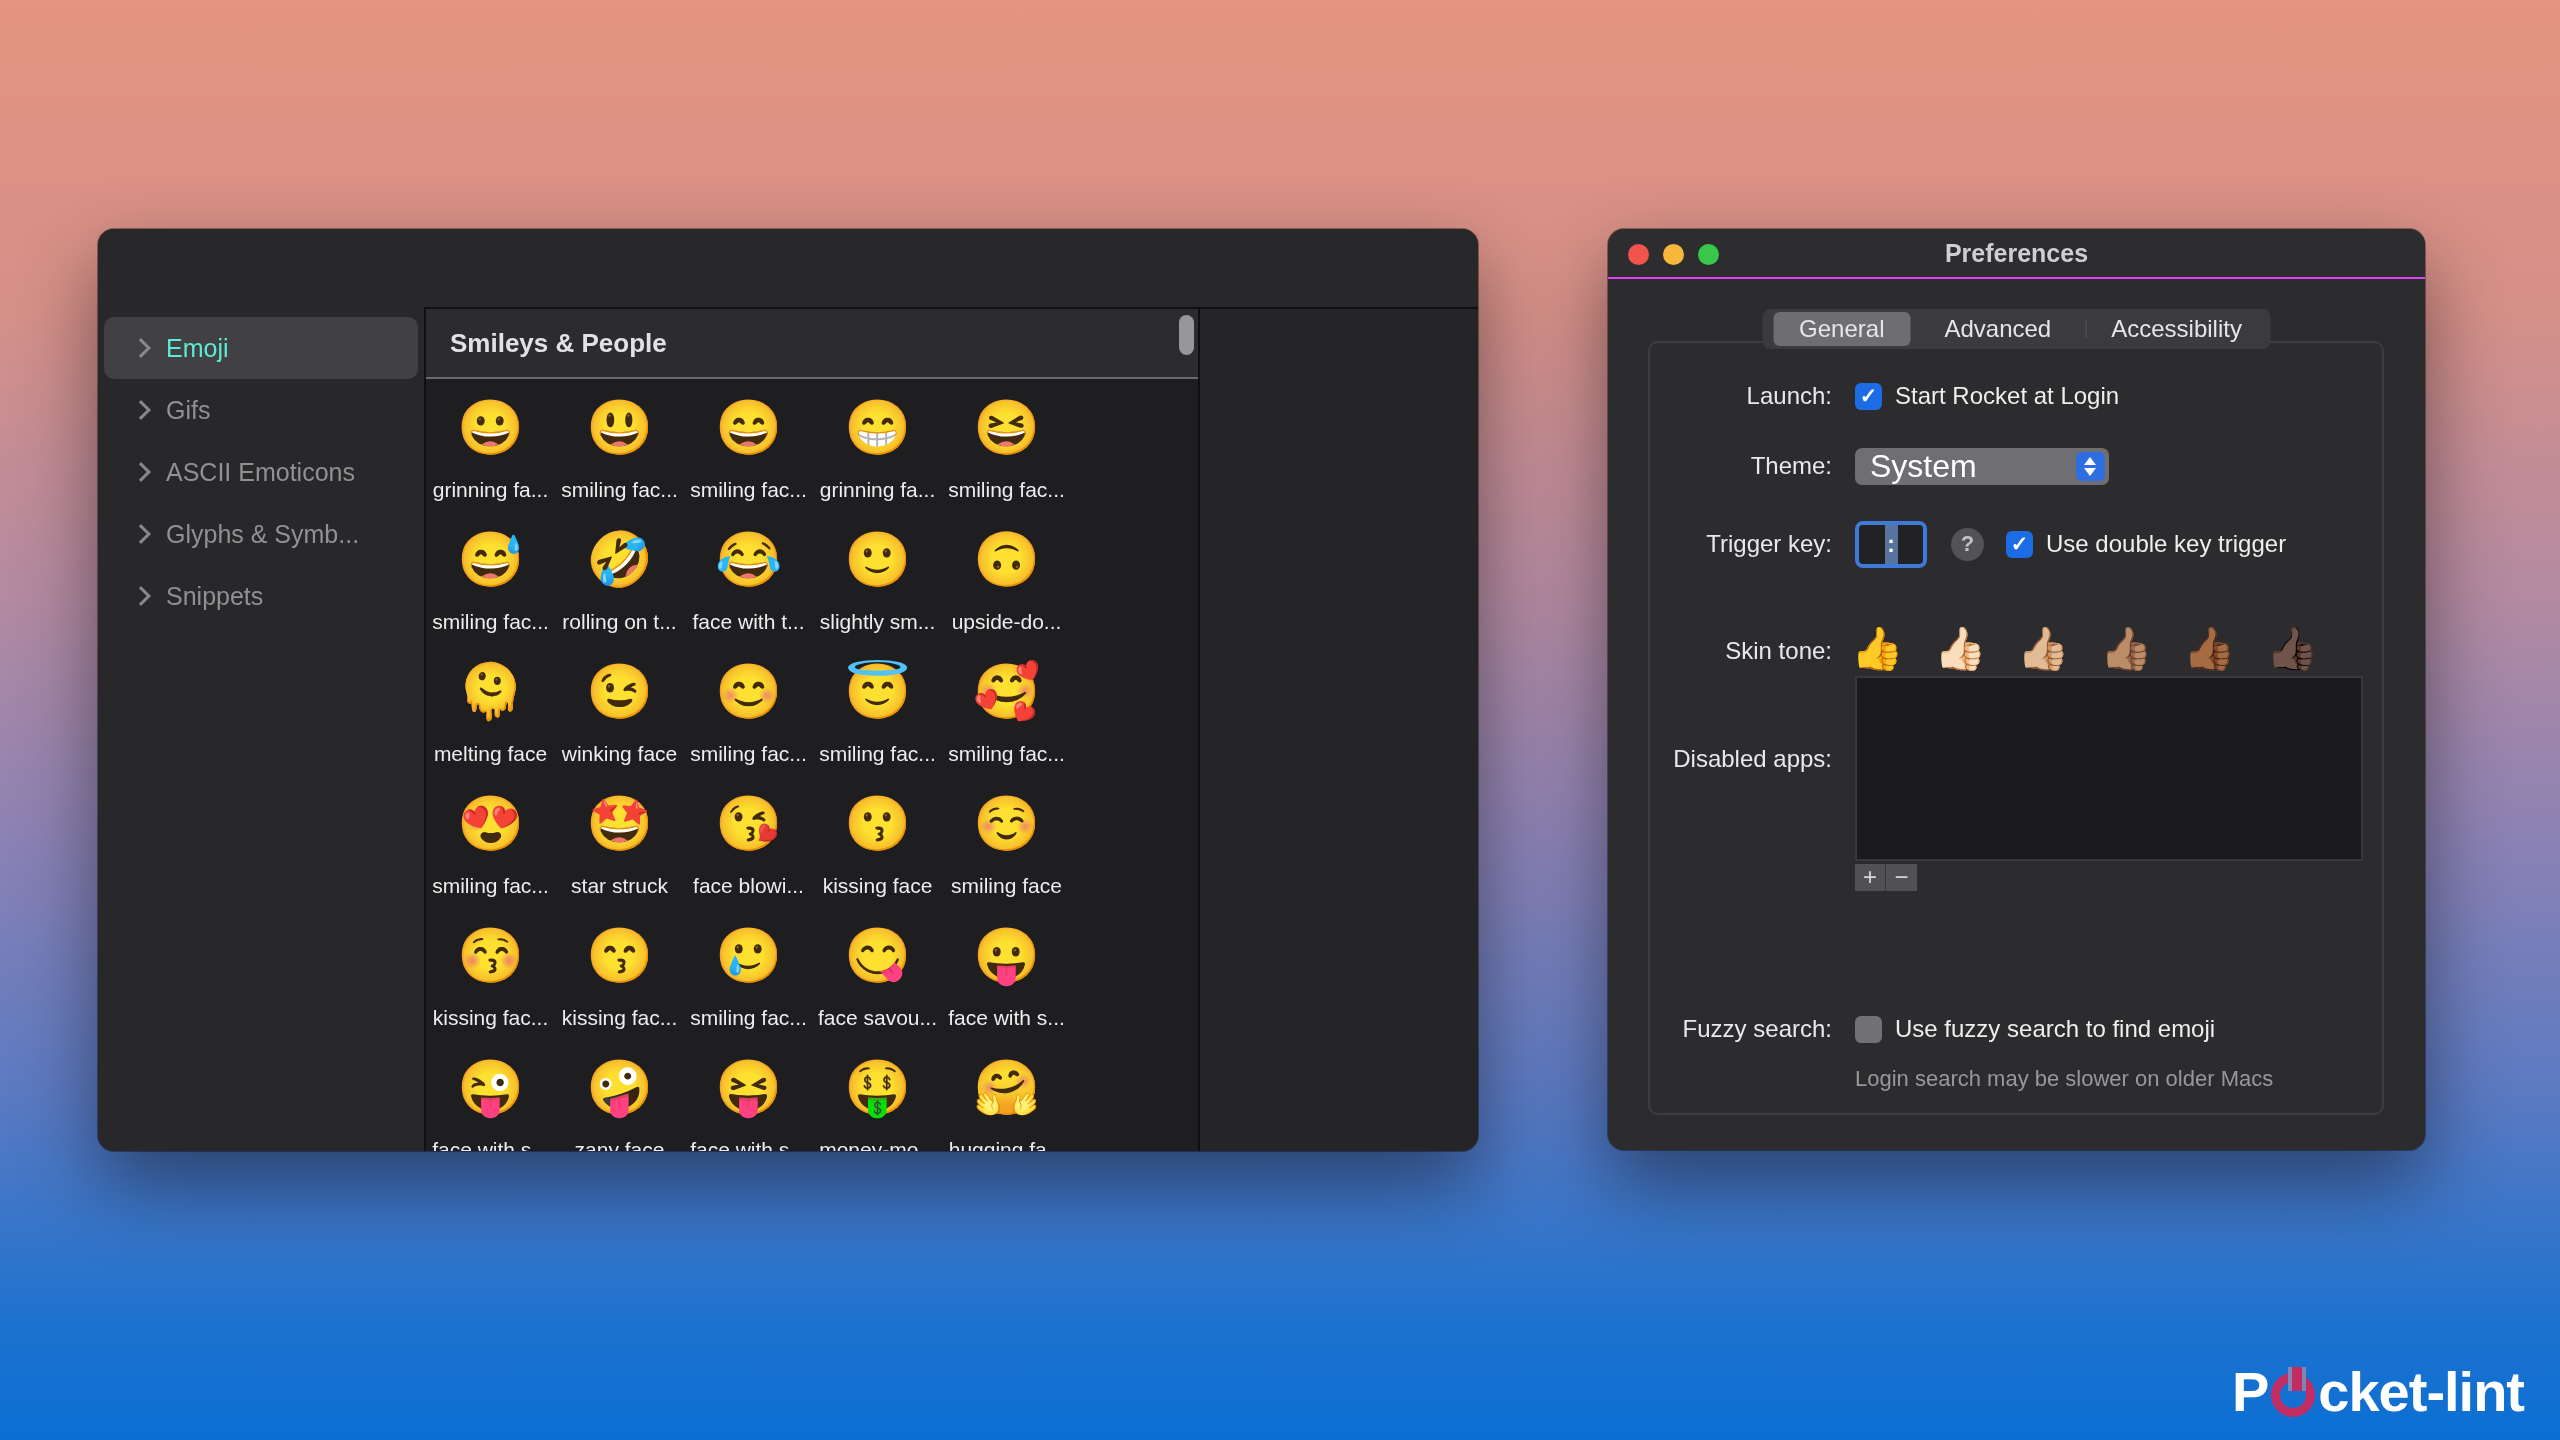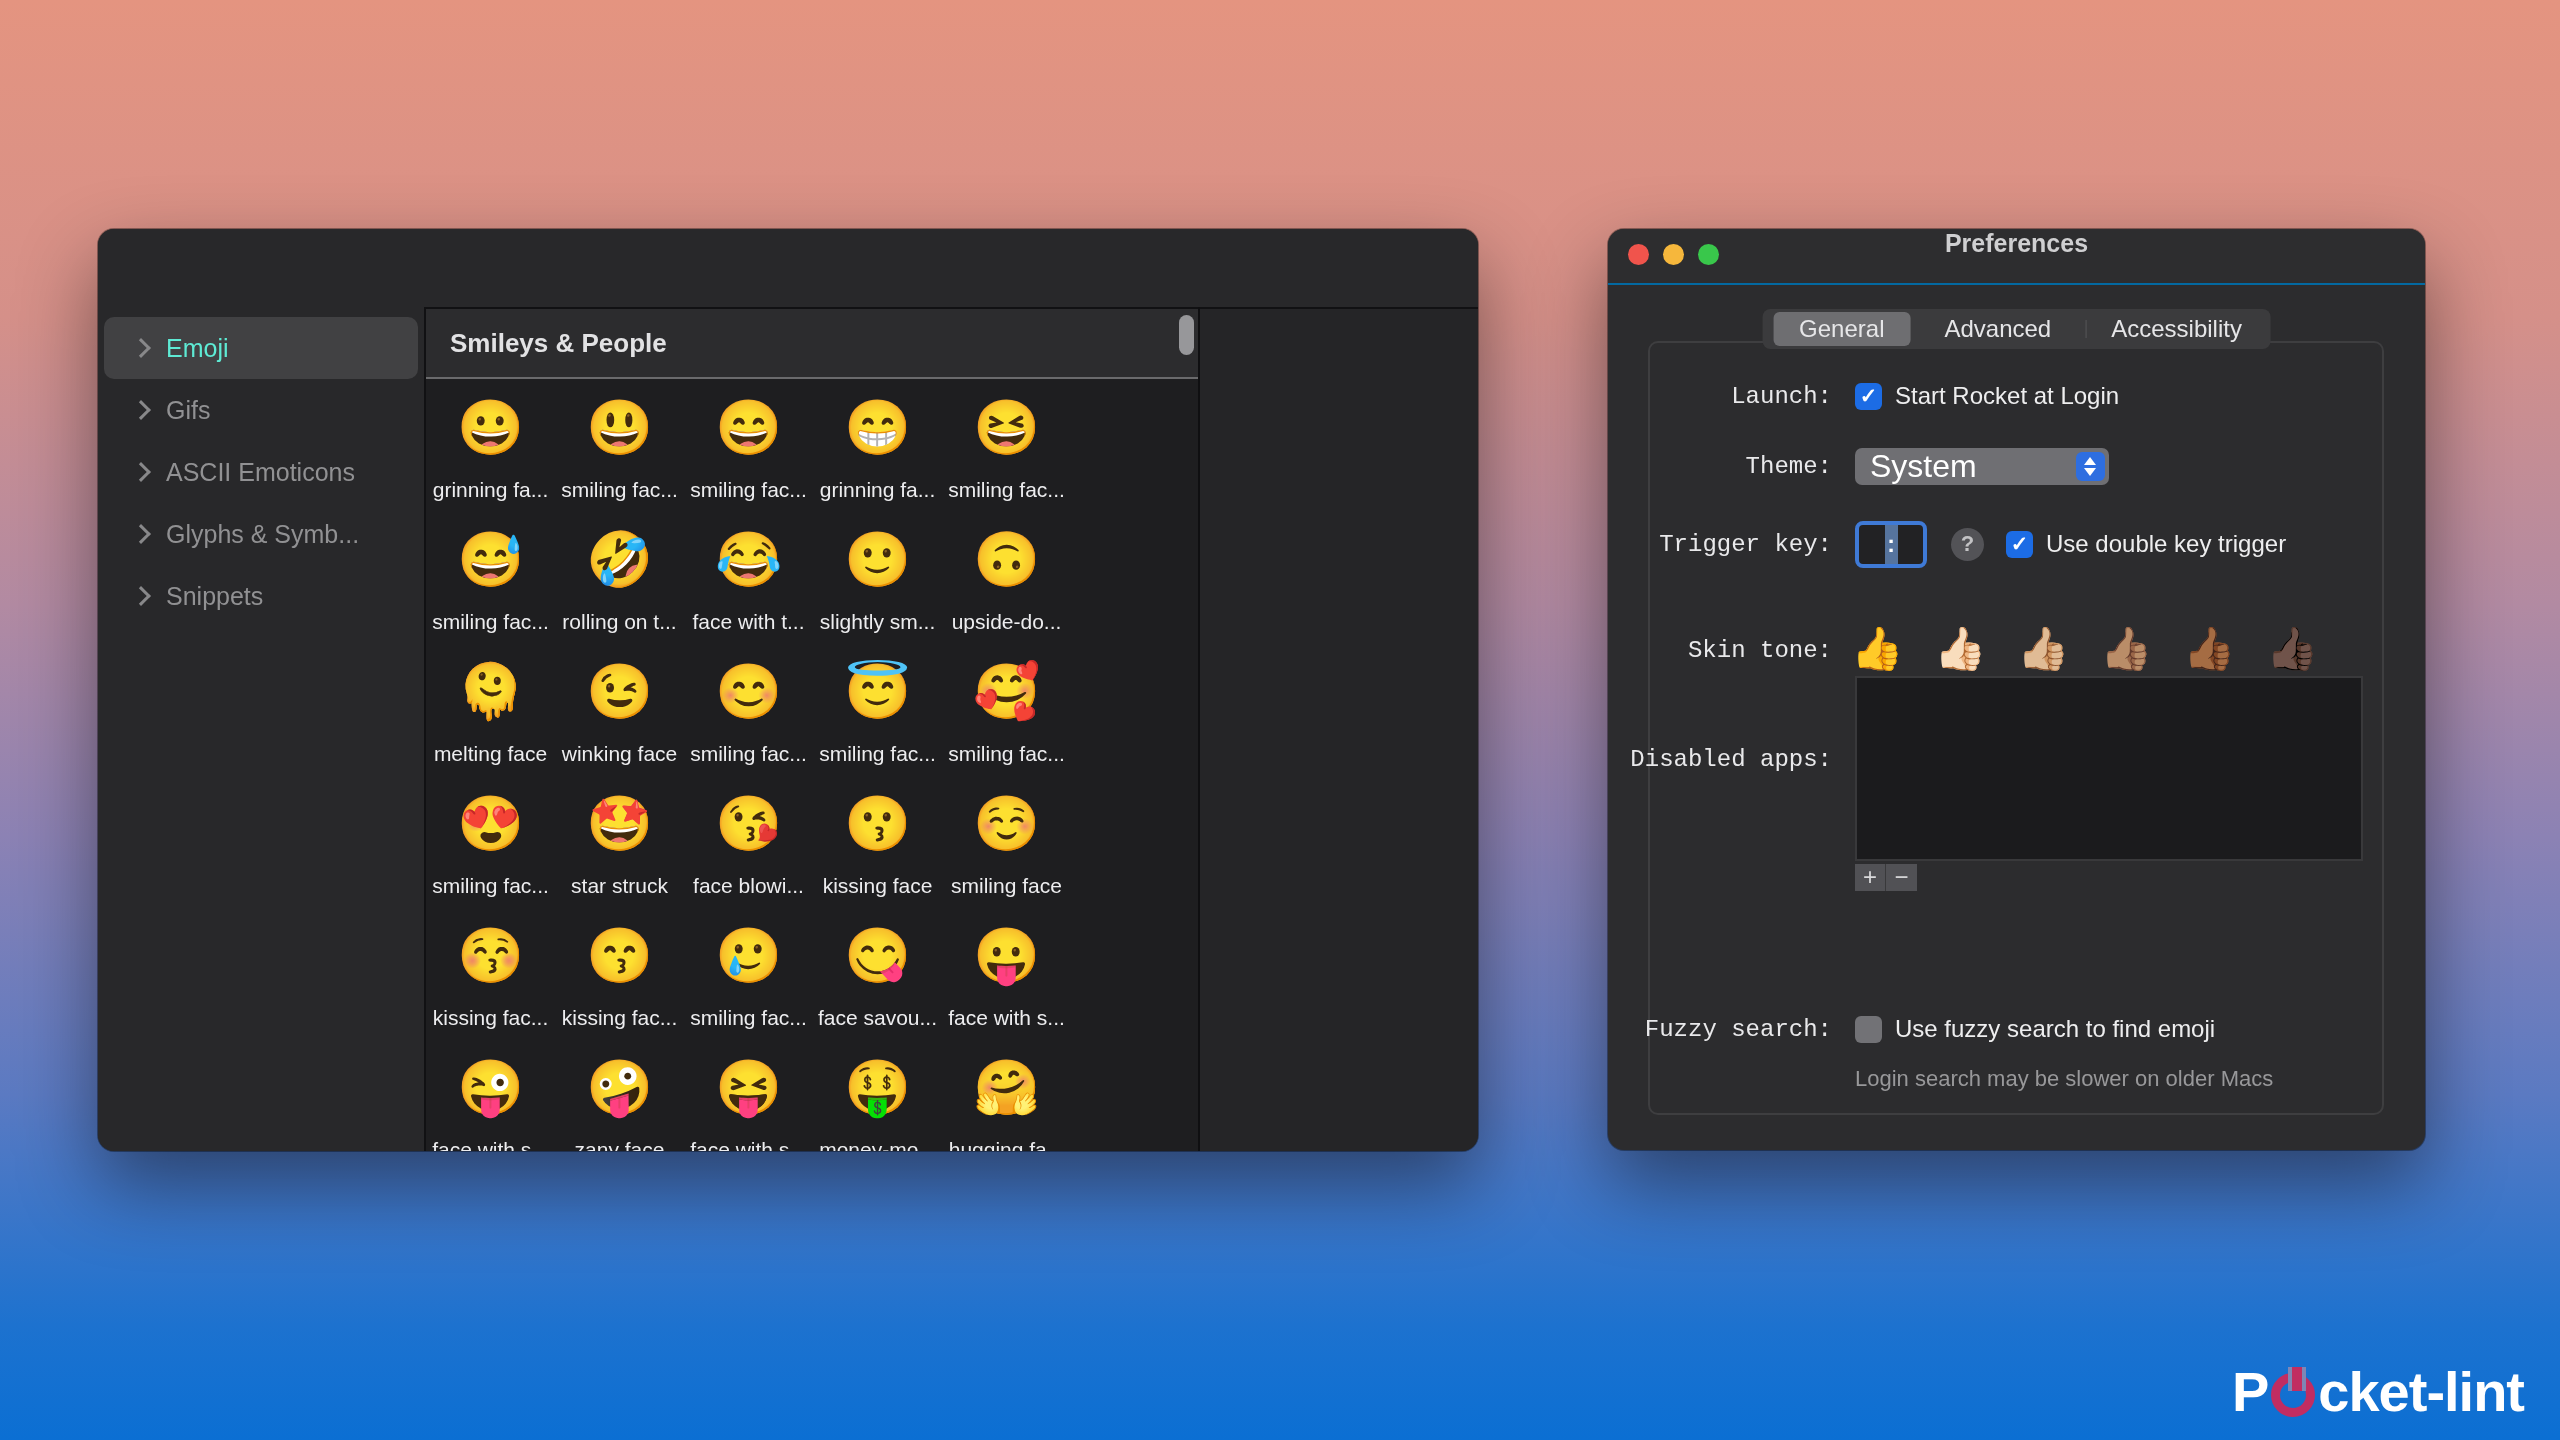--- a/index.html
+++ b/index.html
@@ -35,36 +35,36 @@
   .emoji-cell { display:flex; flex-direction:column; align-items:center; justify-content:flex-start; padding-top:8px; }
   .emoji-cell .glyph { font-size:54px; line-height:72px; height:74px; }
   .emoji-cell .cap { color:#ededef; font-size:21px; margin-top:13px; white-space:nowrap; }
   .vscroll { position:absolute; right:4px; top:6px; width:15px; height:40px; border-radius:8px; background:#97979a; }
 
   .preview-divider { position:absolute; left:1100px; top:78px; width:2px; bottom:0; background:#0f0f11; }
   .preview { position:absolute; left:1102px; top:78px; right:0; bottom:0; background:#252527; border-top:2px solid #111113; }
 
   
   .prefs { left:1608px; top:229px; width:817px; height:921px; background:#2c2c2e; }
-  .prefs .titlebar { position:absolute; left:0; top:0; width:100%; height:56px; background:#2d2d2f; border-bottom:2px solid #0369a1; display:flex; align-items:flex-start; justify-content:center; }
+  .prefs .titlebar { position:absolute; left:0; top:0; width:100%; height:50px; background:#2d2d2f; border-bottom:2px solid #d946ef; display:flex; align-items:center; justify-content:center; }
   .prefs .titlebar span { color:#cfcfd1; font-size:25px; font-weight:700; }
   .tl { position:absolute; top:15px; display:flex; gap:14px; left:20px; }
   .tl i { width:21px; height:21px; border-radius:50%; display:block; }
   .tl .r { background:#f0544c; } .tl .y { background:#f6b73c; } .tl .g { background:#39c74b; }
 
   .groupbox { position:absolute; left:40px; top:112px; width:736px; height:774px; border:2px solid #3e3e40; border-radius:10px; background:#2c2c2e; }
   .tabs { position:absolute; left:50%; transform:translateX(-50%); top:80px; height:40px; display:flex; background:#3b3b3d; border-radius:8px; padding:3px; z-index:3; }
   .tab { padding:0 26px; display:flex; align-items:center; color:#e6e6e8; font-size:24px; border-radius:6px; position:relative;margin-left:8px; }
   .tab:not(:first-child)::before { content:""; position:absolute; left:0; top:8px; bottom:8px; width:1px; background:#565658; }
   .tab.selected { background:#6e6e71; }
   .tab.selected::before, .tab.selected + .tab::before { display:none; }
 
   .form { position:absolute; left:0; top:112px; width:100%; }
   .frow { position:absolute; left:0; width:100%; display:flex; align-items:center; }
-  .flabel { position:absolute; right:calc(100% - 224px); text-align:right; color:#e9e9eb; font-size:24px; white-space:nowrap;font-family:Liberation Mono, monospace; }
+  .flabel { position:absolute; right:calc(100% - 224px); text-align:right; color:#e9e9eb; font-size:24px; white-space:nowrap; }
   .fctrl { position:absolute; left:247px; display:flex; align-items:center; }
 
   .cbx { width:27px; height:27px; border-radius:6px; background:#1c6ce5; display:flex; align-items:center; justify-content:center; color:#fff; font-size:21px; font-weight:700; }
   .cbx.off { background:#727276; }
   .cbx-label { color:#eeeeef; font-size:24px; margin-left:13px; }
 
   .dropdown { width:254px; height:37px; background:#6f6f73; border-radius:7px; display:flex; align-items:center; padding-left:15px; position:relative; }
   .dropdown span { color:#ffffff; font-size:32px; }
   .stepper { position:absolute; right:4px; top:4px; width:29px; height:29px; background:#2e6ee0; border-radius:6px; }
   .stepper::before { content:""; position:absolute; left:8px; top:5px; border-left:6.5px solid transparent; border-right:6.5px solid transparent; border-bottom:8px solid #fff; }

